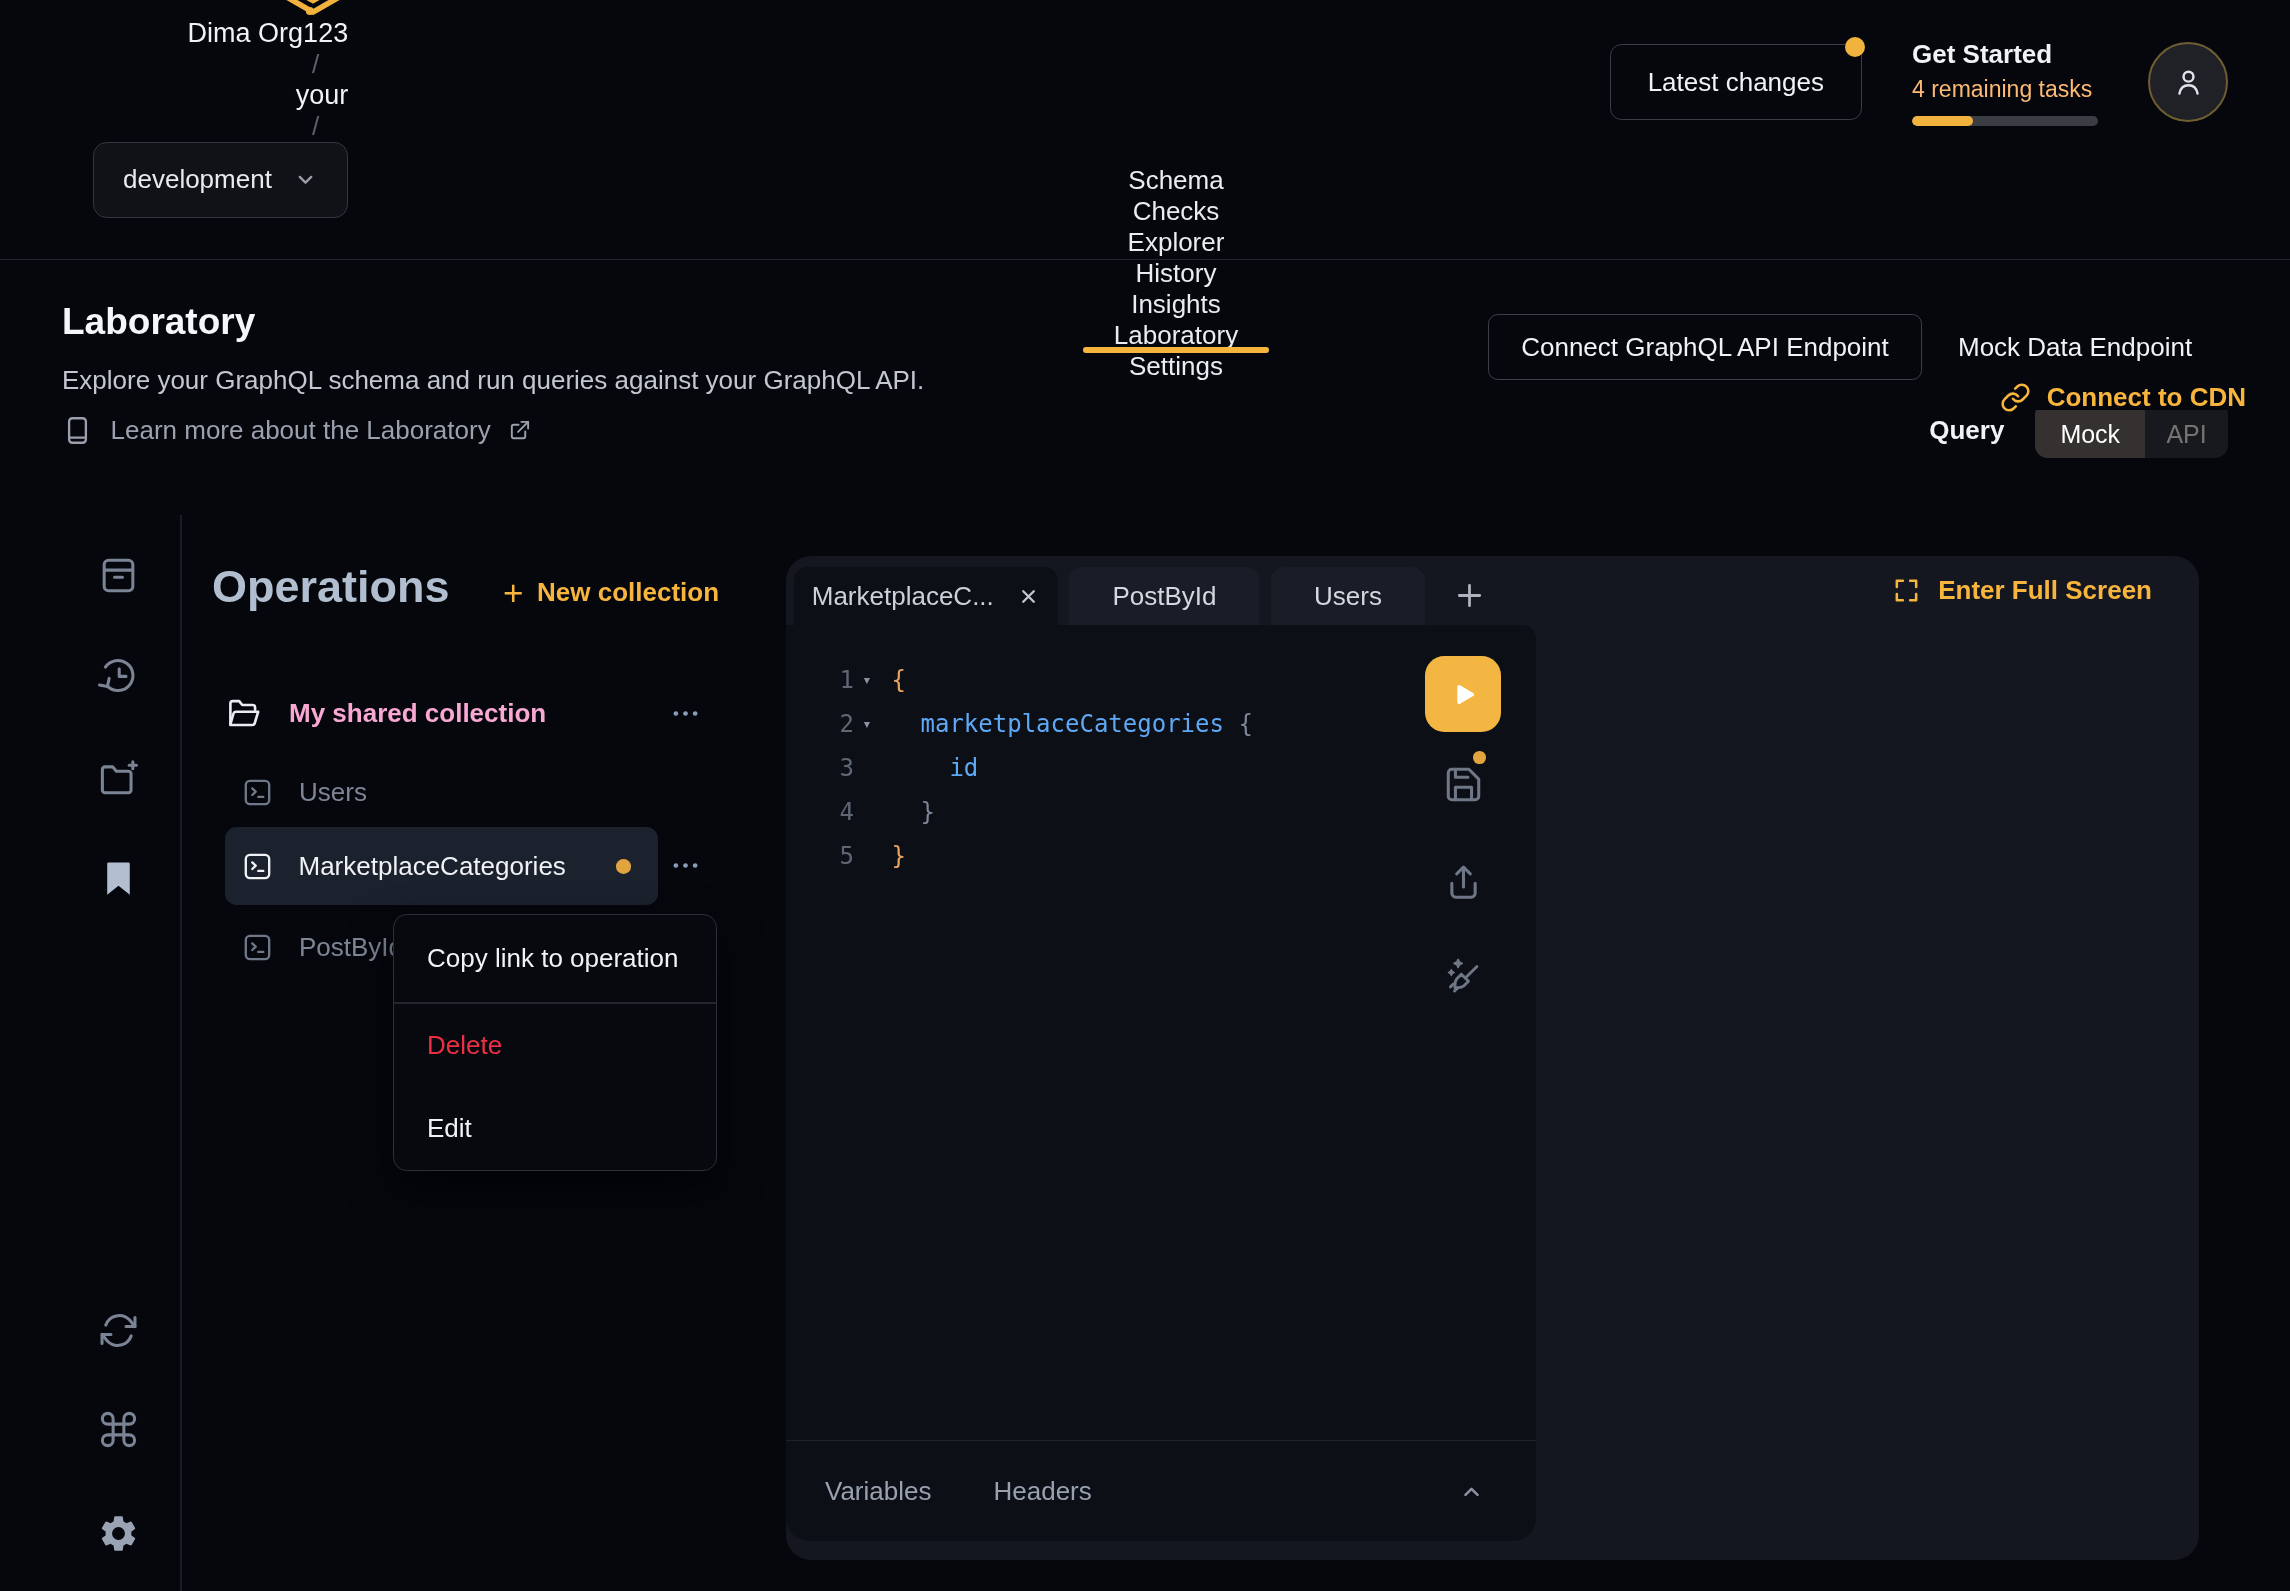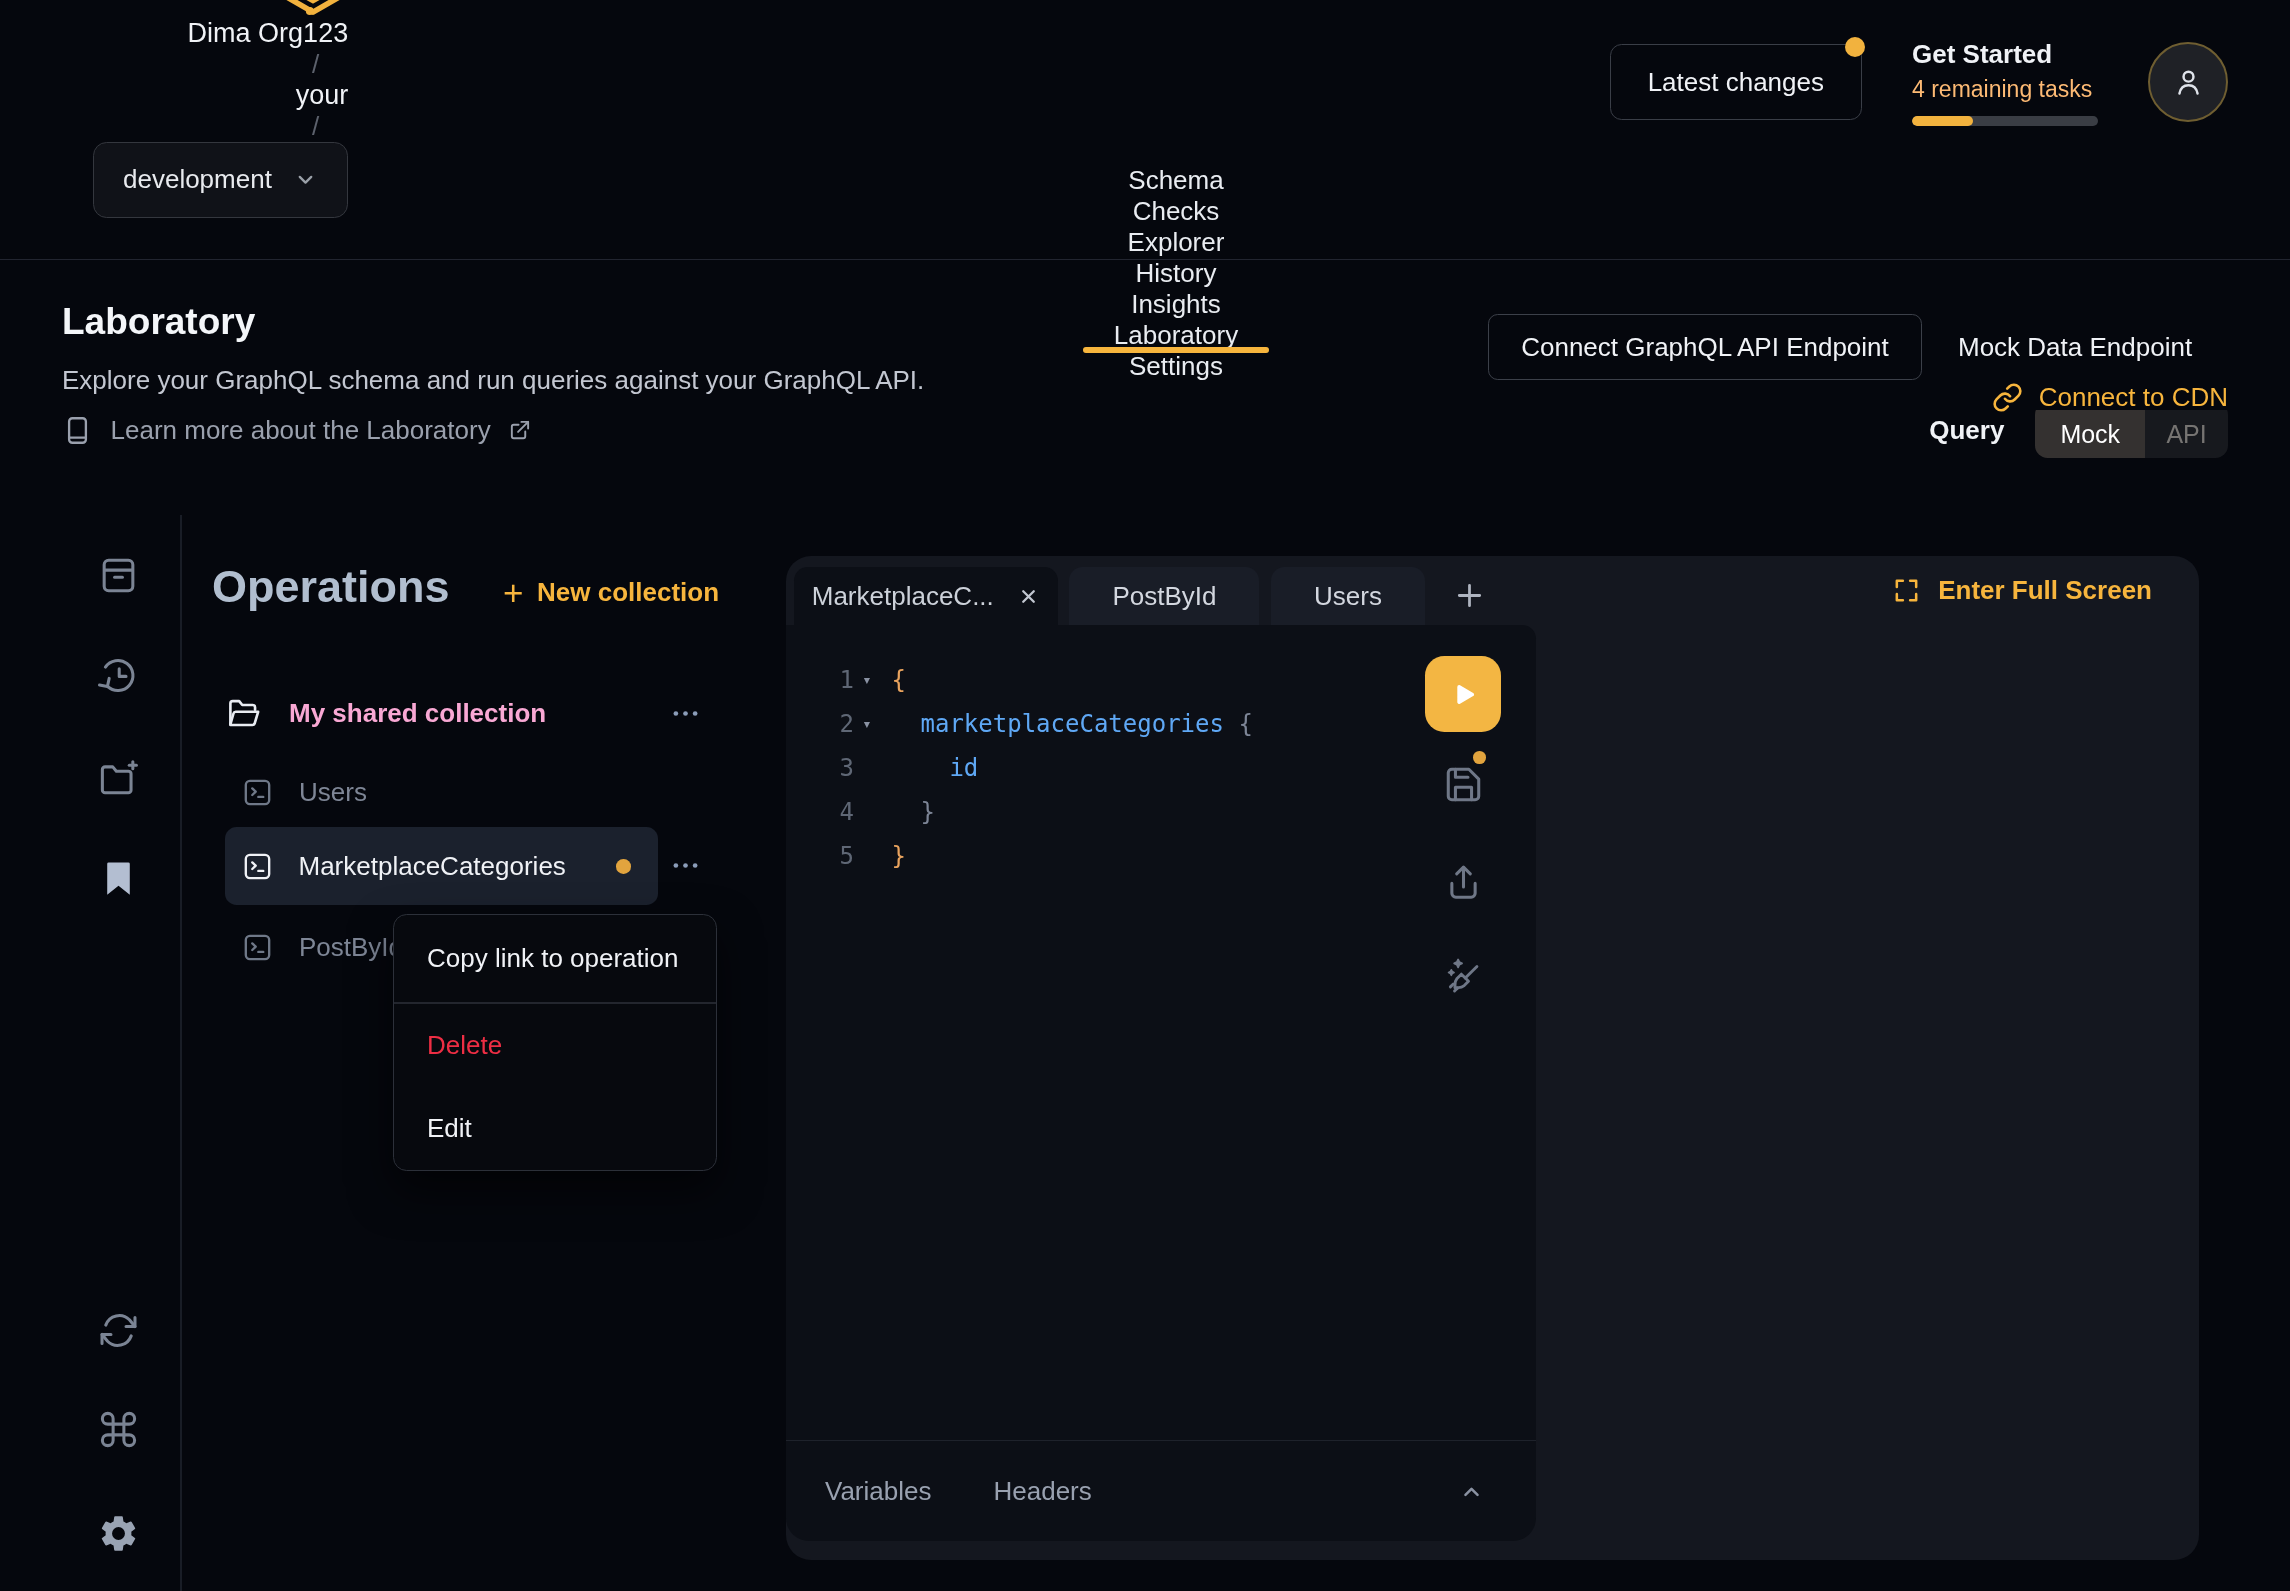--- a/index.html
+++ b/index.html
@@ -29,22 +29,22 @@
   .gs-fill { height:100%; border-radius:4.9px; background:#f2b23e; }
   .avatar { width:80px; height:80px; border-radius:50%; border:2.9px solid #6f5e31; background:#1f2126;
     display:flex; align-items:center; justify-content:center; cursor:pointer; }
   .avatar svg { width:35px; height:35px; color:#dfe3ea; }
 
   
   .nav-row { position:absolute; top:165px; left:0; right:0; height:95px; display:flex; align-items:center;
     padding-left:62px; border-bottom:1.9px solid #222530;flex-direction:column; }
   .nav-tab { position:relative; height:95px; display:flex; align-items:center; padding:0 31px; font-size:26px; color:#e9ecf1; cursor:pointer; }
   .nav-tab.active::after { content:""; position:absolute; left:0; right:0; bottom:-1.9px; height:5.8px; border-radius:2.9px; background:#f7b53d; }
-  .cdn-link { margin-left:auto; margin-right:62px; display:flex; align-items:center; gap:15.5px;
-    color:#f7b53d; font-size:26px; font-weight:400; cursor:pointer; }
+  .cdn-link { margin-left:auto; margin-right:44px; display:flex; align-items:center; gap:15.5px;
+    color:#f7b53d; font-size:26px; font-weight:700; cursor:pointer; }
   .cdn-link svg { width:31px; height:31px; }
 
   
   .pg-title { position:absolute; left:62px; top:301px; font-size:37px; font-weight:600; color:#f4f6f9; }
   .pg-desc { position:absolute; left:62px; top:365px; font-size:26px; color:#c3c7d1; }
   .learn-more { position:absolute; left:62px; top:415px; display:flex; align-items:center; gap:17.5px;
     color:#9aa0ad; font-size:26px; cursor:pointer; }
   .learn-more .book { width:31px; height:31px; }
   .learn-more .ext { width:23px; height:23px; }
   .connect-endpoint-btn { position:absolute; left:1488px; top:314px; width:434px; height:66px;

